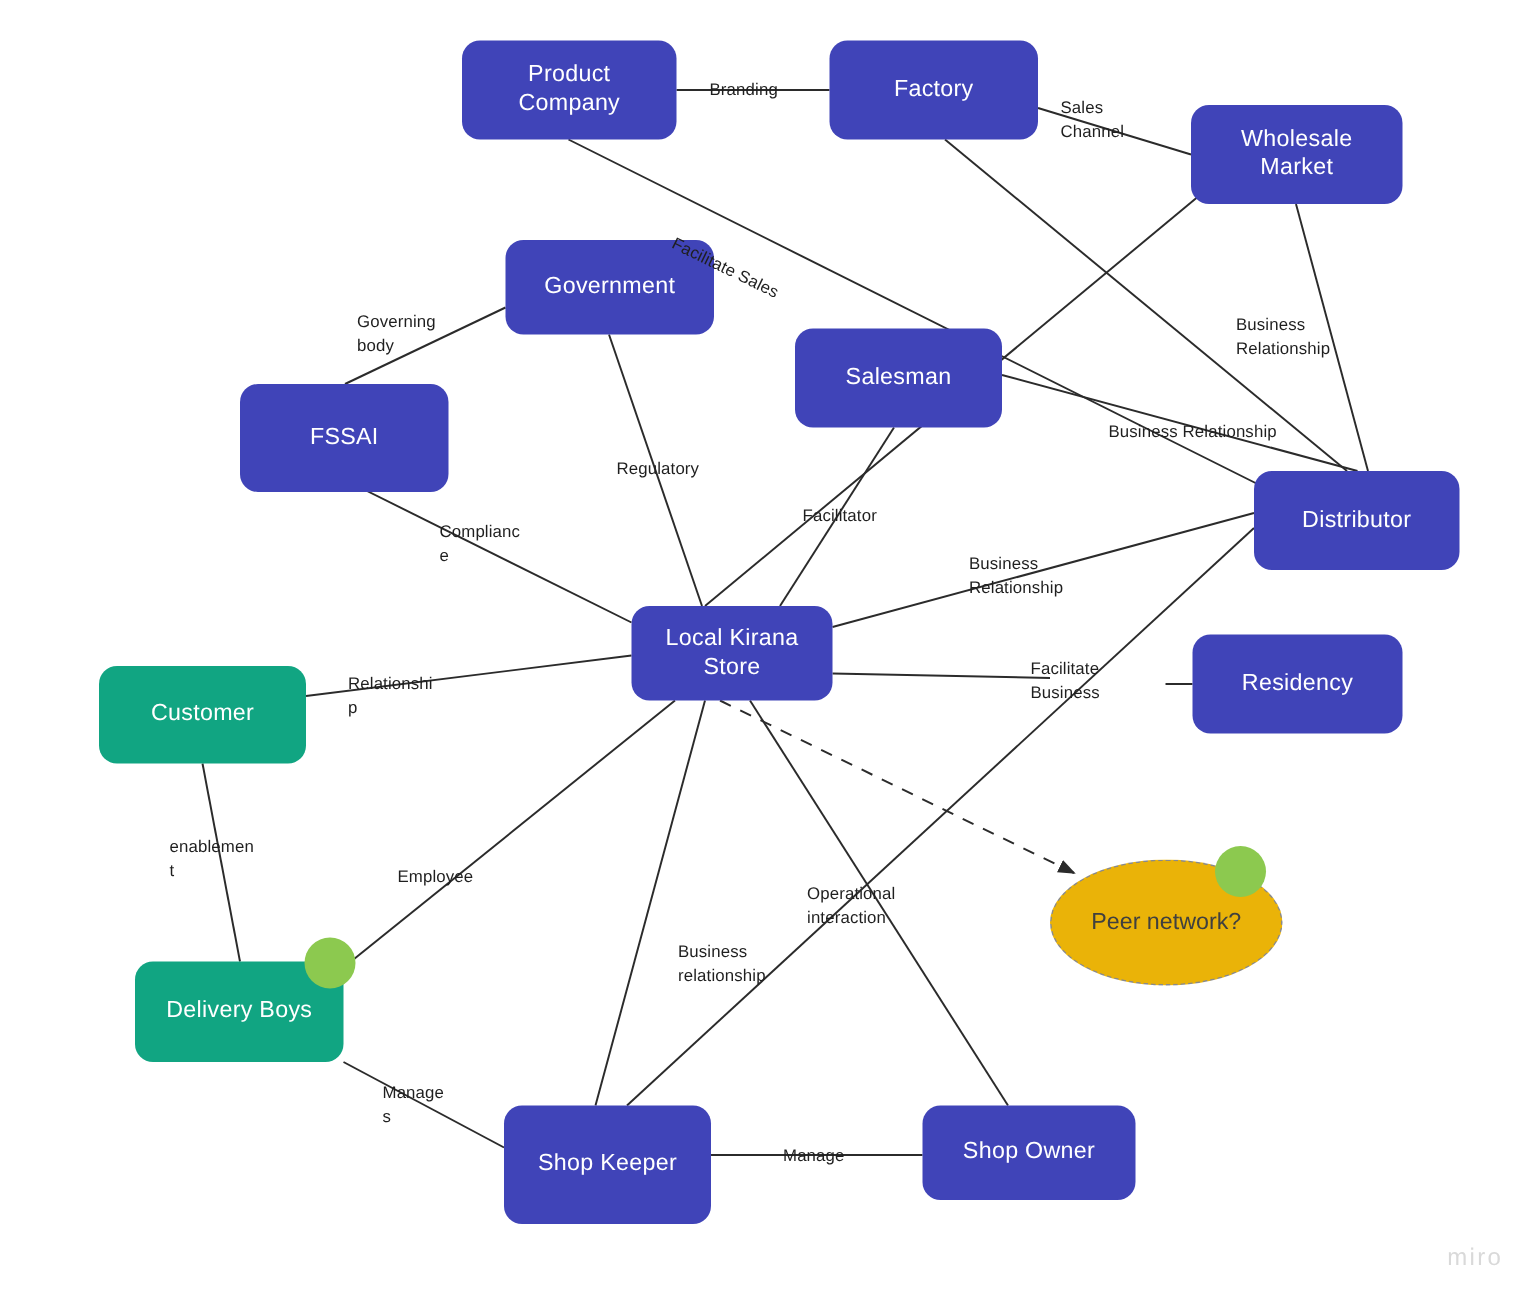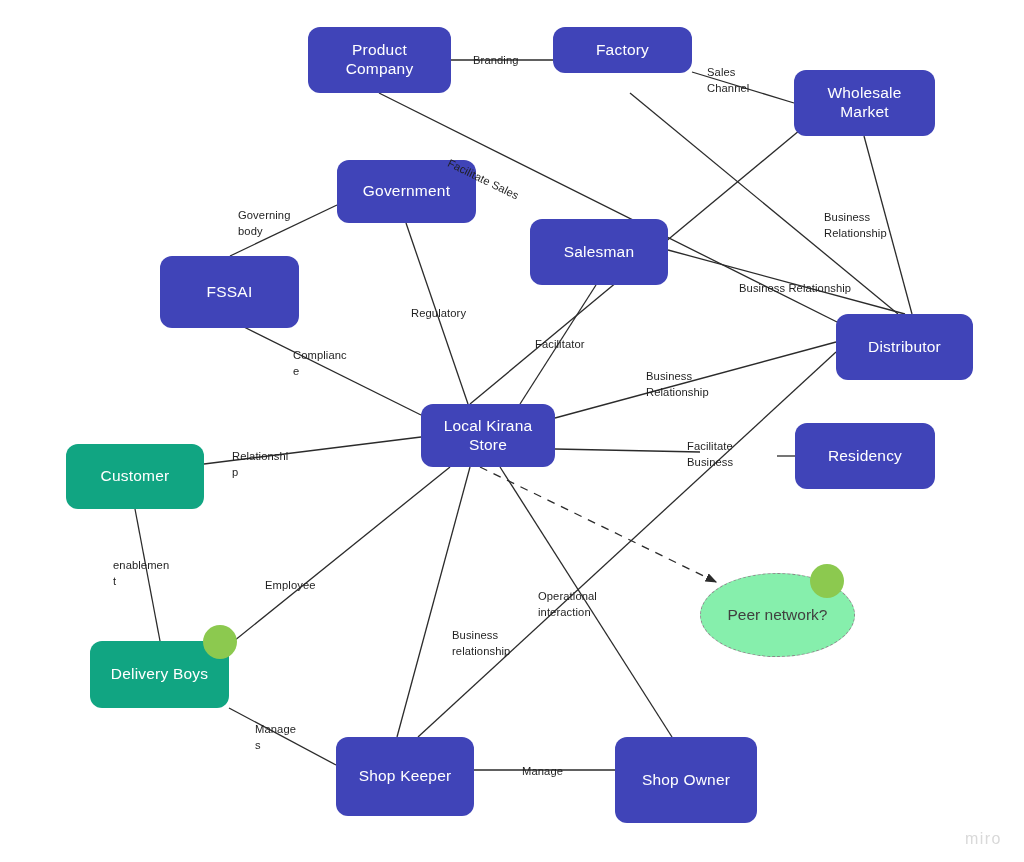--- a/index.html
+++ b/index.html
@@ -38,21 +38,21 @@
     text-align: center;
     line-height: 1.2;
     padding: 4px 8px;
   }
   .node.blue { background: #4044b8; }
   .node.teal { background: #11a582; }
   .node-label { pointer-events: none; }
   .ellipse-node {
     position: absolute;
     border-radius: 50%;
-    background: #86efac;
+    background: #eab308;
     border: 1.6px dashed #8a8a8a;
     display: flex;
     align-items: center;
     justify-content: center;
     box-sizing: border-box;
     color: #40403f;
     font-size: 15.5px;
     text-align: center;
   }
   .badge {
@@ -117,21 +117,21 @@
         <line x1="474" y1="770" x2="615" y2="770" stroke="#2b2b2b" stroke-width="1.3"></line>
         <line x1="480" y1="467" x2="716" y2="582" stroke="#2b2b2b" stroke-width="1.3" stroke-dasharray="8 7" marker-end="url(#arrowhead)"></line>
         <line x1="836" y1="352" x2="418" y2="737" stroke="#2b2b2b" stroke-width="1.3"></line>
       </g>
   </svg>
 
   <div id="nodes-group">
       <div class="node blue" style="left: 308px; top: 27px; width: 143px; height: 66px;">
         <span class="node-label">Product Company</span>
       </div>
-      <div class="node blue" style="left: 553px; top: 27px; width: 139px; height: 46px;">
+      <div class="node blue" style="left: 553px; top: 27px; width: 139px; height: 66px;">
         <span class="node-label">Factory</span>
       </div>
       <div class="node blue" style="left: 794px; top: 70px; width: 141px; height: 66px;">
         <span class="node-label">Wholesale Market</span>
       </div>
       <div class="node blue" style="left: 337px; top: 160px; width: 139px; height: 63px;">
         <span class="node-label">Government</span>
       </div>
       <div class="node blue" style="left: 530px; top: 219px; width: 138px; height: 66px;">
         <span class="node-label">Salesman</span>
@@ -155,21 +155,21 @@
         <span class="node-label">Peer network?</span>
       </div>
       <div class="badge" style="left: 810px; top: 564px; background: rgb(140, 201, 79);"></div>
       <div class="node teal" style="left: 90px; top: 641px; width: 139px; height: 67px; text-align: center;">
         <span class="node-label">Delivery Boys</span>
       </div>
       <div class="badge" style="left: 203px; top: 625px; background: rgb(140, 201, 79);"></div>
       <div class="node blue" style="left: 336px; top: 737px; width: 138px; height: 79px;">
         <span class="node-label">Shop Keeper</span>
       </div>
-      <div class="node blue" style="left: 615px; top: 737px; width: 142px; height: 86px; text-align: right;">
+      <div class="node blue" style="left: 615px; top: 737px; width: 142px; height: 63px; text-align: right;">
         <span class="node-label">Shop Owner</span>
       </div>
     </div>
   <div id="labels-group">
       <div class="edge-label" style="left: 473px; top: 52px;">Branding</div>
       <div class="edge-label" style="left: 707px; top: 64px;">Sales
 Channel</div>
       <div class="edge-label rot" style="left: 452px; top: 155px; transform: rotate(26deg);">Facilitate Sales</div>
       <div class="edge-label" style="left: 238px; top: 207px;">Governing
 body</div>

